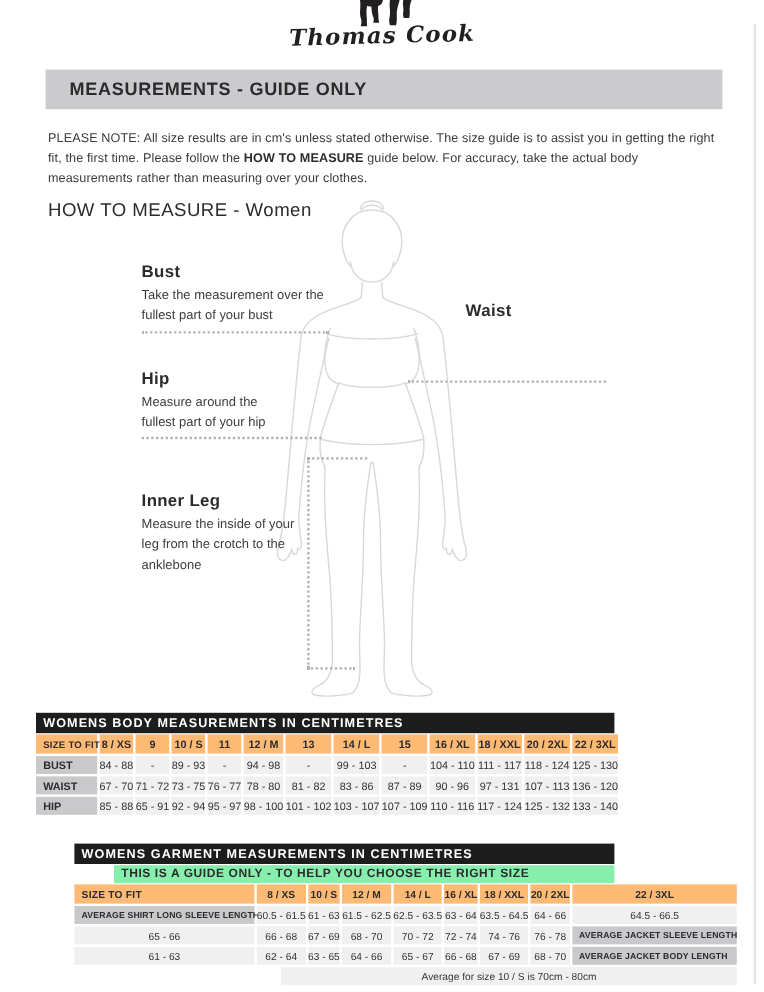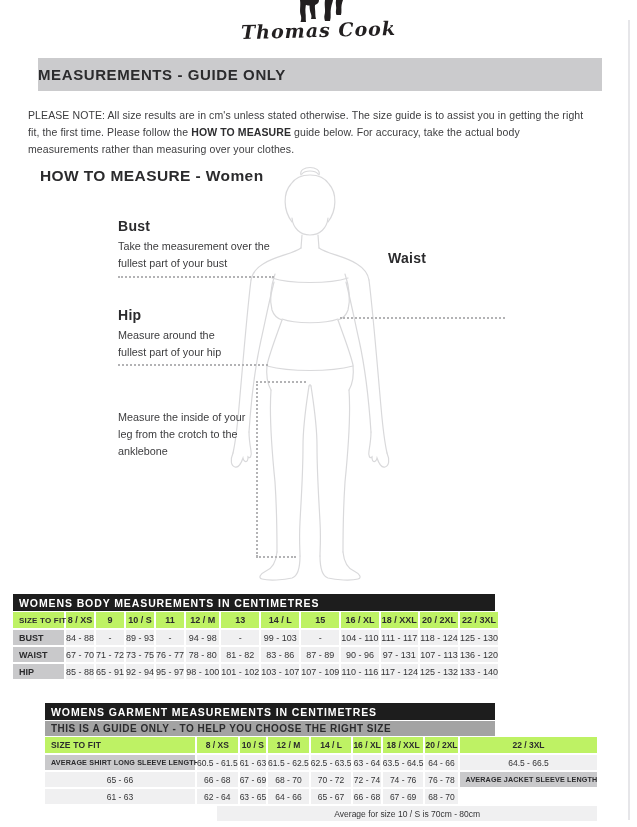--- a/index.html
+++ b/index.html
@@ -11,59 +11,60 @@
   
   .logo-wrap { position:absolute; top:0; left:0; width:637px; text-align:center; }
   .logo-horse { display:block; margin:0 auto; }
   .logo-script {
     display:block; margin-top:-3px;
     font-family:"DejaVu Serif", serif; font-style:italic; font-weight:700;
     font-size:19px; color:#221f20; letter-spacing:1px; transform:rotate(-1.5deg);
   }
   .title-bar {
     position:absolute; left:38px; top:58px; width:564px; height:33px;
-    background:#cbcbcd; display:flex; align-items:center; 
+    background:#cbcbcd; display:flex; align-items:center; padding-left:20px;
   }
   .title-bar span { font-weight:bold; font-size:15px; letter-spacing:.6px; color:#2b2b2d; }
   
   .note {
-    position:absolute; left:28px; top:107px; width:562px;
+    position:absolute; left:40px; top:107px; width:562px;
     font-size:10.5px; line-height:17px; color:#3c3c3e; letter-spacing:.1px;
   }
   .note b { font-weight:bold; color:#2d2d2f; }
   
   .htm-heading {
     position:absolute; left:40px; top:167px;
-    font-size:15.5px; font-weight:bold; letter-spacing:.4px; color:#2b2b2d;
+    font-size:15.5px; font-weight:normal; letter-spacing:.4px; color:#2b2b2d;
   }
   .figure-svg { position:absolute; left:205px; top:162px; }
   .dotline-h { position:absolute; height:0; border-top:2px dotted #b3b3b5; }
   .dotline-v { position:absolute; width:0; border-left:2px dotted #b3b3b5; }
   .annot { position:absolute; }
   .annot h3 { font-size:14px; font-weight:bold; color:#2b2b2d; letter-spacing:.3px; margin-bottom:4px; }
   .annot p { font-size:10.8px; line-height:17px; color:#3c3c3e; }
   
-  .tbl { position:absolute; left:13px; width:482px; }
+  .tbl { position:absolute; left:30px; width:482px; }
   .tbl-black {
     height:17px; background:#1d1d1d; color:#fff; display:flex; align-items:center;
     padding-left:6px; font-size:10.5px; font-weight:bold; letter-spacing:.9px;
     margin-bottom:1px;
   }
   .tbl-sub {
-    height:15px; background:#a3a3a3; color:#2b2b2d; display:flex; align-items:center;
+    height:15px; background:#86efac; color:#2b2b2d; display:flex; align-items:center;
     padding-left:6px; font-size:10px; font-weight:bold; letter-spacing:.5px;
     margin-bottom:1px;
+    margin-left:33px;
   }
   .grid1 { display:grid; grid-template-columns:51px repeat(12,1fr); gap:2px; }
   .grid2 { display:grid; grid-template-columns:150px repeat(8,1fr); gap:2px; }
   .c {
     display:flex; align-items:center; justify-content:center;
     font-size:9px; color:#333335; background:#f0f0f1; height:15px; white-space:nowrap;
   }
-  .c.hd { background:#bef264; font-weight:bold; height:16px; color:#2b2b2d; }
+  .c.hd { background:#fdba74; font-weight:bold; height:16px; color:#2b2b2d; }
   .c.lbl { background:#c9c9cb; font-weight:bold; justify-content:flex-start; padding-left:6px; color:#2b2b2d; }
   .c.sz { font-size:8px; letter-spacing:.2px; }
   .grid2 .c { font-size:8.5px; }
   .grid2 .c.lbl { font-size:7.2px; letter-spacing:.15px; }
   .grid2 .c.hd { font-size:8.5px; }
   .c.merged { grid-column:2 / -1;margin-left:20px; }
   .page-edge { position:absolute; left:628px; top:20px; width:2px; height:800px; background:#e6e6e9; }
 </style>
 </head>
 <body>
@@ -145,20 +146,21 @@
     <p>Take the measurement over the fullest part of your bust</p>
   </div>
   <div class="annot" style="left:388px; top:250px; width:126px;">
     <h3>Waist</h3>
   </div>
   <div class="annot" style="left:118px; top:307px; width:122px;">
     <h3>Hip</h3>
     <p>Measure around the fullest part of your hip</p>
   </div>
   <div class="annot" style="left:118px; top:409px; width:138px;">
+    <h3>Inner Leg</h3>
     <p>Measure the inside of your leg from the crotch to the anklebone</p>
   </div>
 
   <div class="tbl" style="top:594px;">
     <div class="tbl-black">
       <span>WOMENS BODY MEASUREMENTS IN CENTIMETRES</span>
     </div>
     <div class="grid1">
 
       <div class="c hd sz" style="justify-content:flex-start; padding-left:6px;">SIZE TO FIT</div>
@@ -260,19 +262,20 @@
       <div class="c lbl">AVERAGE JACKET SLEEVE LENGTH</div>
       <div class="c">61 - 63</div>
       <div class="c">62 - 64</div>
       <div class="c">63 - 65</div>
       <div class="c">64 - 66</div>
       <div class="c">65 - 67</div>
       <div class="c">66 - 68</div>
       <div class="c">67 - 69</div>
       <div class="c">68 - 70</div>
 
+      <div class="c lbl">AVERAGE JACKET BODY LENGTH</div>
       <div class="c merged">Average for size 10 / S is 70cm - 80cm</div>
     </div>
   </div>
 
   <div class="page-edge"></div>
 
 </div>
 
 </body></html>

